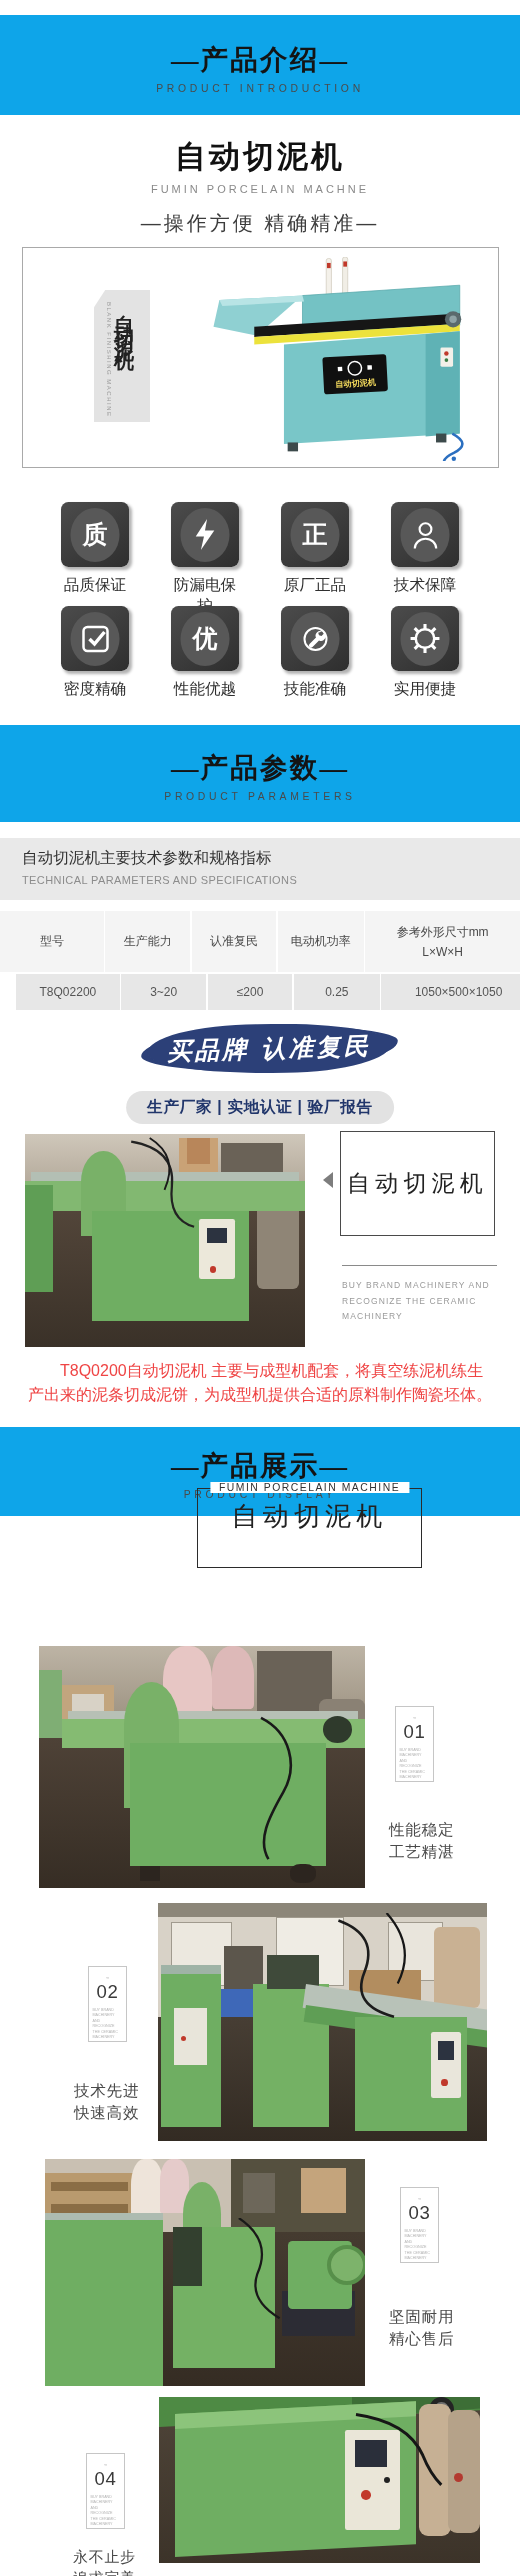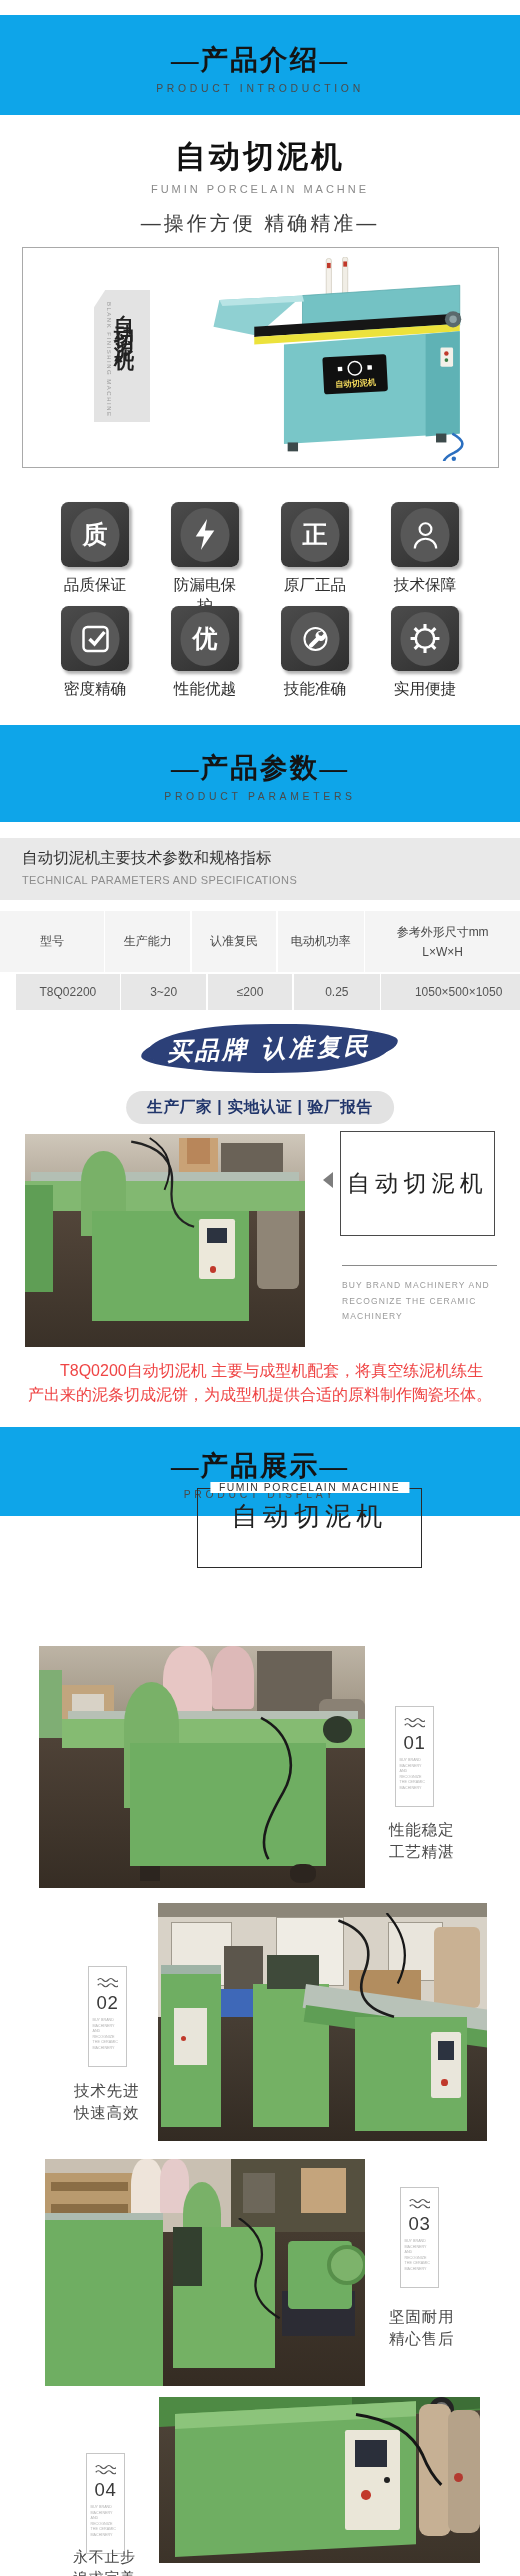--- a/index.html
+++ b/index.html
@@ -43,21 +43,21 @@
   .namebox-cn{font-family:"Liberation Serif","DejaVu Serif",serif;font-size:23px;color:#222;letter-spacing:5.2px;}
   .buy-line{left:342px;top:1265px;width:155px;height:0.7px;background:#8a8a8a;}
   .buy-txt{left:342px;top:1278px;width:149px;font-size:8.5px;color:#9a9a9a;letter-spacing:1.1px;line-height:1.85;}
   .desc{left:28px;top:1359px;width:467px;font-size:16px;color:#ef4444;line-height:1.5;text-indent:2em;}
   
   .fumin-box{left:149px;top:1488px;width:223px;height:78px;border:1.5px solid #2b2b2b;margin-left:48px;}
   .fumin-en{position:absolute;left:50%;top:-7.4px;transform:translateX(-50%);background:#fff;padding:0 9px;
     font-size:10.4px;color:#333;letter-spacing:1.5px;white-space:nowrap;}
   .fumin-cn{position:absolute;left:0;top:10.4px;width:100%;text-align:center;
     font-family:"Liberation Serif","DejaVu Serif",serif;font-size:26px;color:#222;letter-spacing:5.2px;}
-  .numcard{position:absolute;width:39px;height:101px;border:0.7px solid #c6c6c6;background:#fff;
+  .numcard{position:absolute;width:39px;height:76px;border:0.7px solid #c6c6c6;background:#fff;
     display:flex;flex-direction:column;align-items:center;padding-top:10.4px;box-sizing:border-box;}
   .numcard .num{font-size:18.6px;color:#3a3a3a;letter-spacing:0.7px;margin-top:2.2px;}
   .fineprint{width:30px;font-size:3.7px;color:#b3b3b3;line-height:1.5;margin-top:4.5px;}
   .photo-cap{position:absolute;font-size:15.6px;color:#4a4a4a;line-height:1.4;letter-spacing:0.7px;}
   
   .ph{position:absolute;overflow:hidden;background:#57493d;}
   .layer{position:absolute;}
 </style>
 </head>
 <body>

